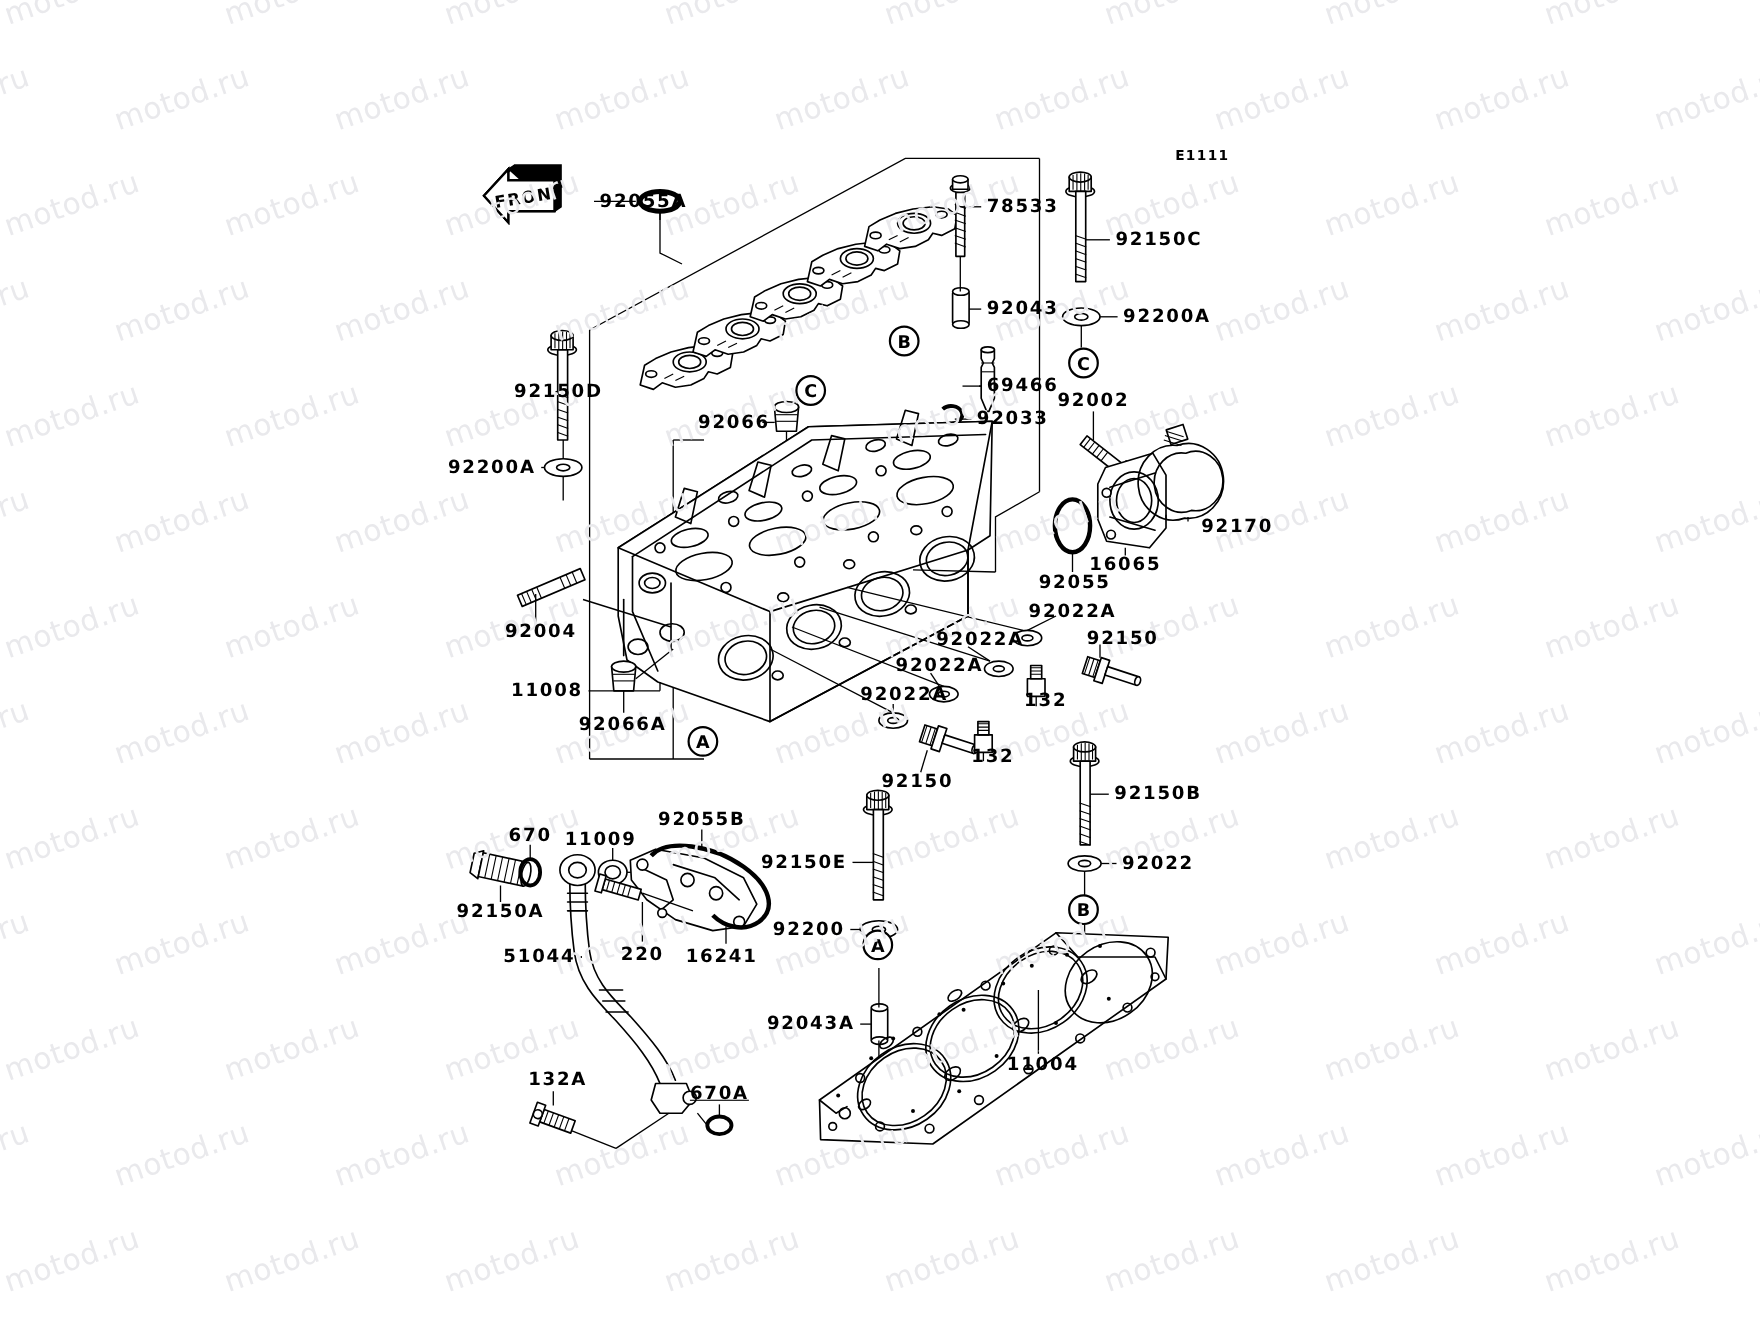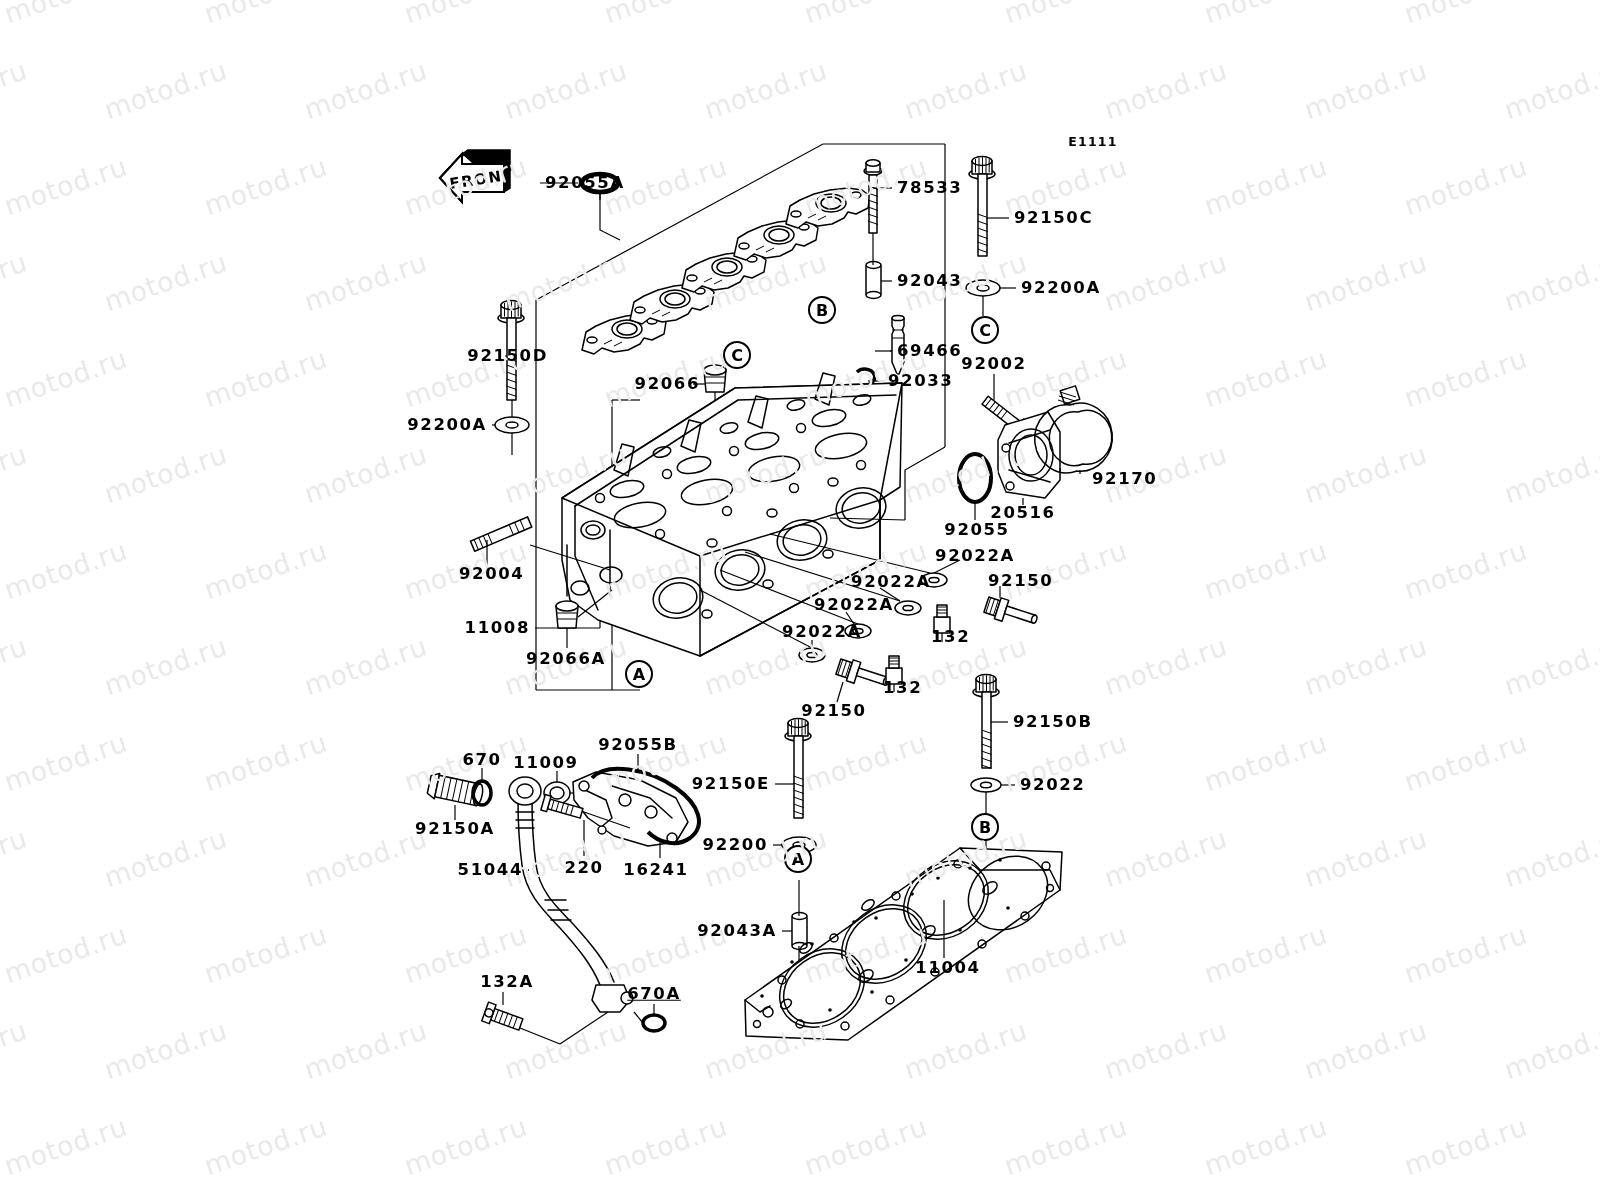--- a/index.html
+++ b/index.html
@@ -752,21 +752,21 @@
       <div class="lbl lt" style="left: 1014px; top: 218px;">92150C</div>
       <div class="lbl lt" style="left: 897px; top: 281px;">92043</div>
       <div class="lbl lt" style="left: 1021px; top: 288px;">92200A</div>
       <div class="lbl lt" style="left: 897px; top: 351px;">69466</div>
       <div class="lbl ct" style="left: 994px; top: 364px;">92002</div>
       <div class="lbl lt" style="left: 888px; top: 381px;">92033</div>
       <div class="lbl rt" style="left: 500px; top: 356px; margin-left: 48px;">92150D</div>
       <div class="lbl rt" style="left: 700px; top: 384px;">92066</div>
       <div class="lbl rt" style="left: 487px; top: 425px;">92200A</div>
       <div class="lbl lt" style="left: 1064px; top: 479px; margin-left: 28px;">92170</div>
-      <div class="lbl ct" style="left: 1023px; top: 513px;">20516</div>
+      <div class="lbl ct" style="left: 1023px; top: 513px;">16065</div>
       <div class="lbl ct" style="left: 977px; top: 530px; text-align: right;">92055</div>
       <div class="lbl lt" style="left: 459px; top: 574px;">92004</div>
       <div class="lbl ct" style="left: 975px; top: 556px;">92022A</div>
       <div class="lbl ct" style="left: 891px; top: 582px;">92022A</div>
       <div class="lbl lt" style="left: 988px; top: 581px;">92150</div>
       <div class="lbl ct" style="left: 854px; top: 605px;">92022A</div>
       <div class="lbl rt" style="left: 530px; top: 628px;">11008</div>
       <div class="lbl ct" style="left: 822px; top: 632px;">92022A</div>
       <div class="lbl lt" style="left: 931px; top: 637px;">132</div>
       <div class="lbl ct" style="left: 566px; top: 659px;">92066A</div>

